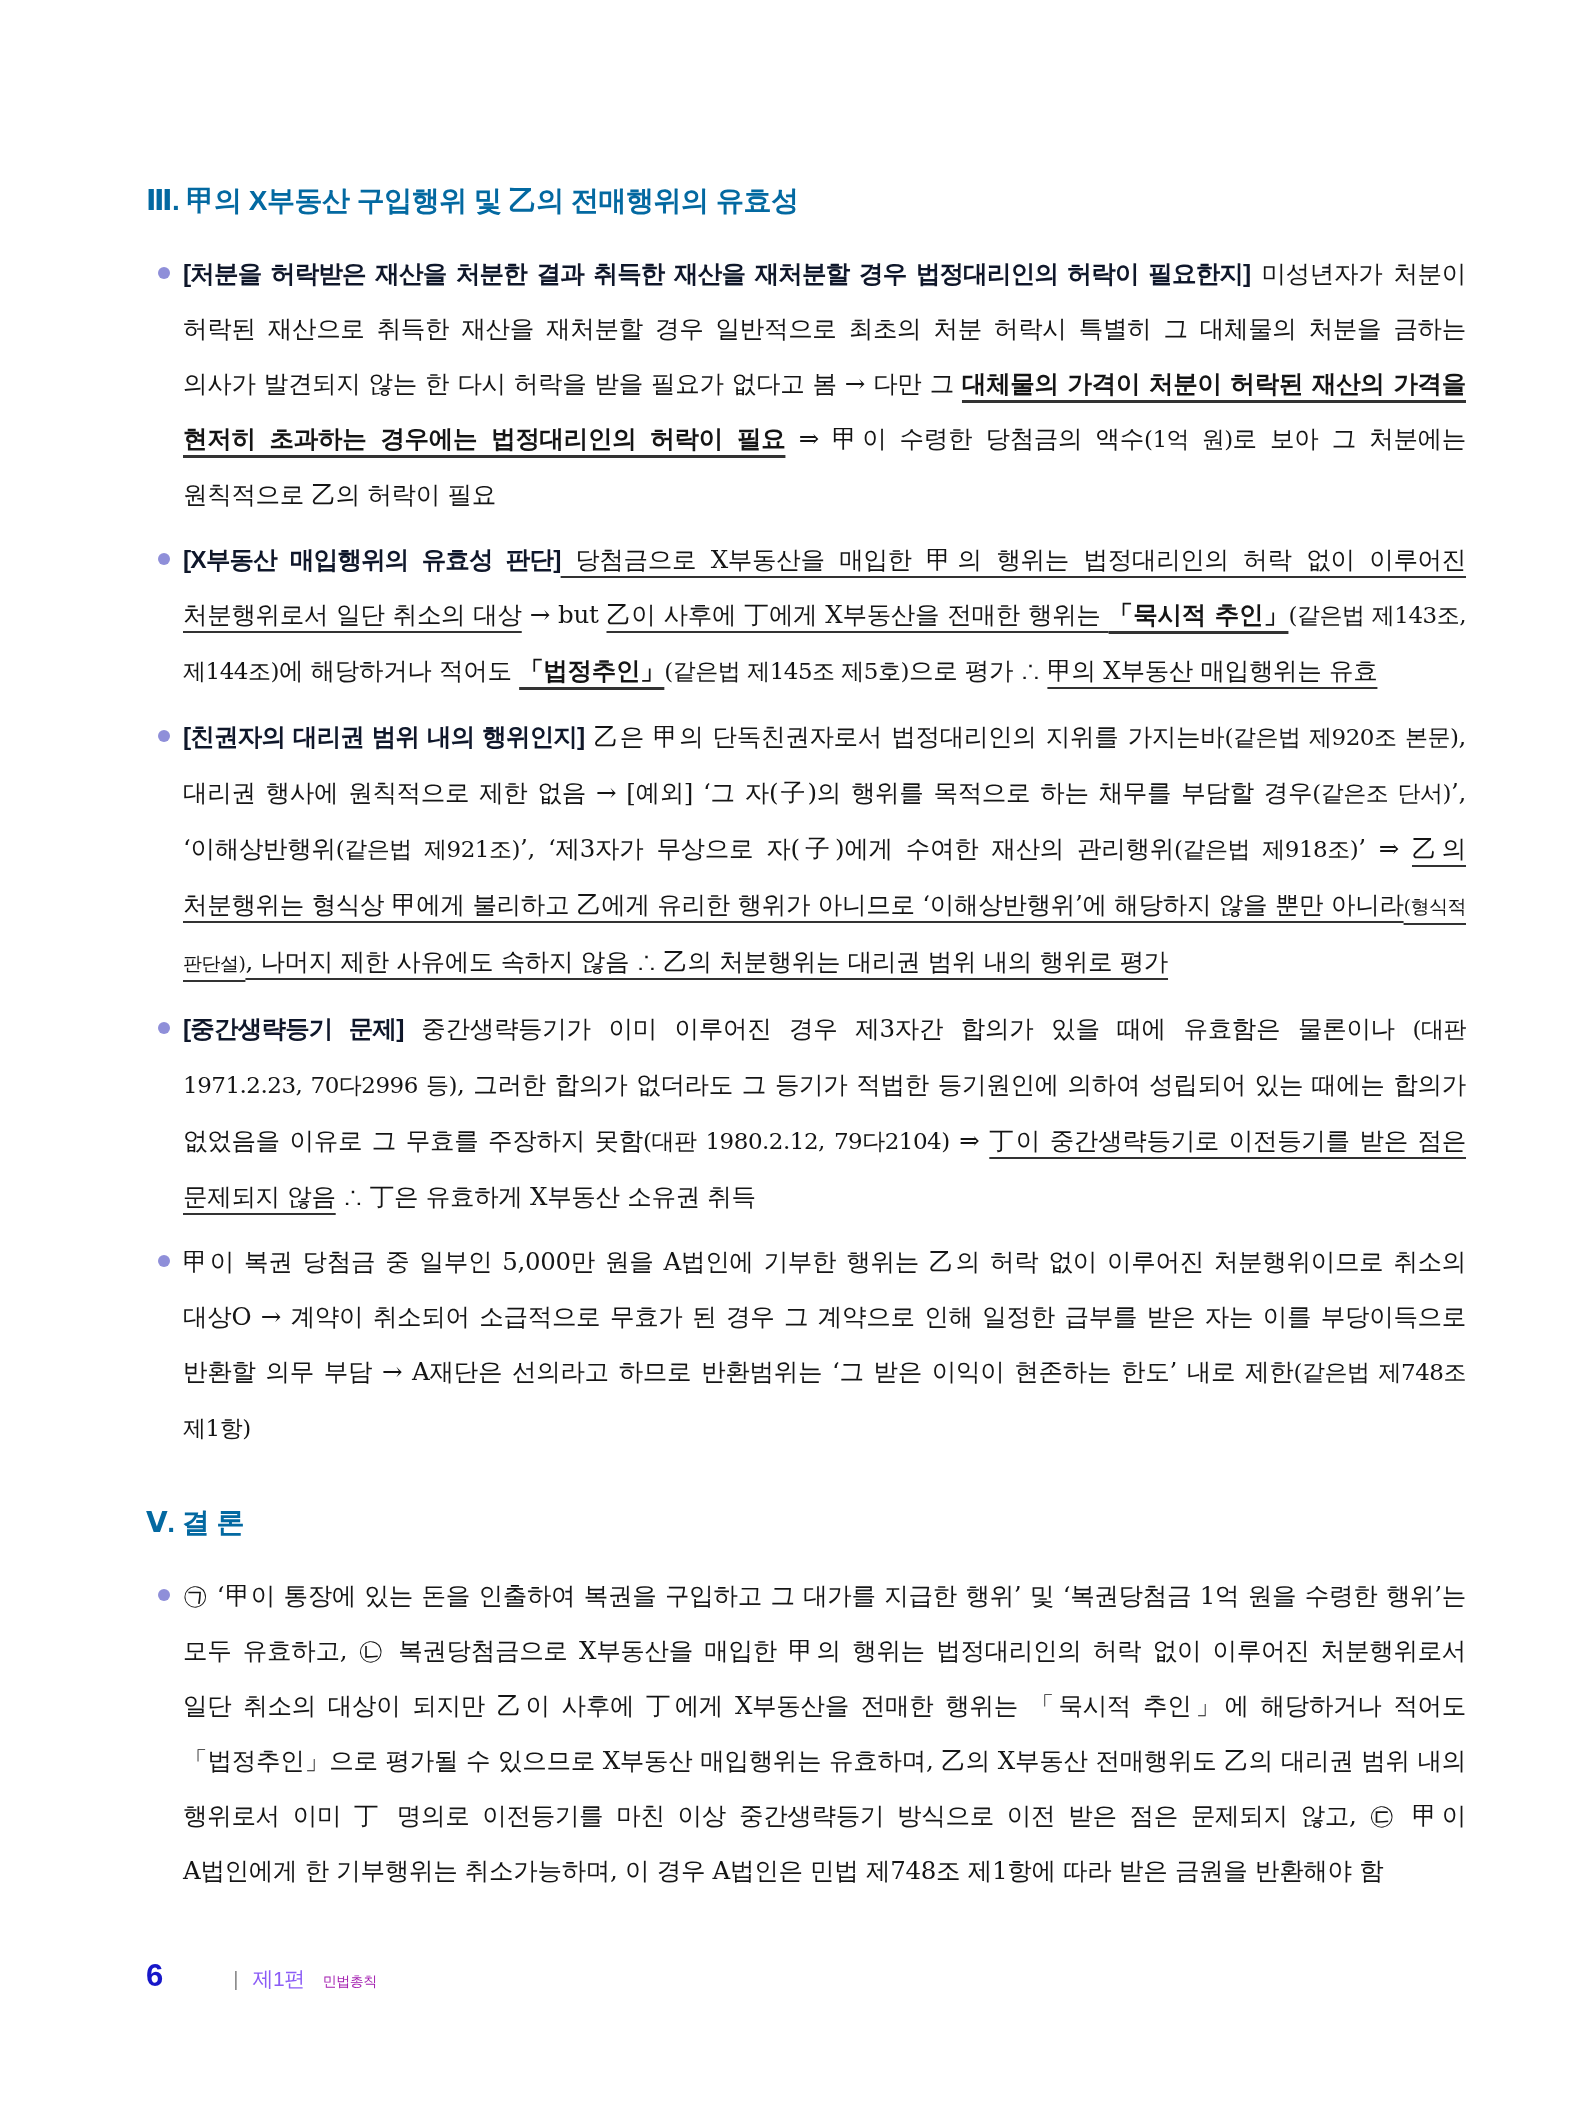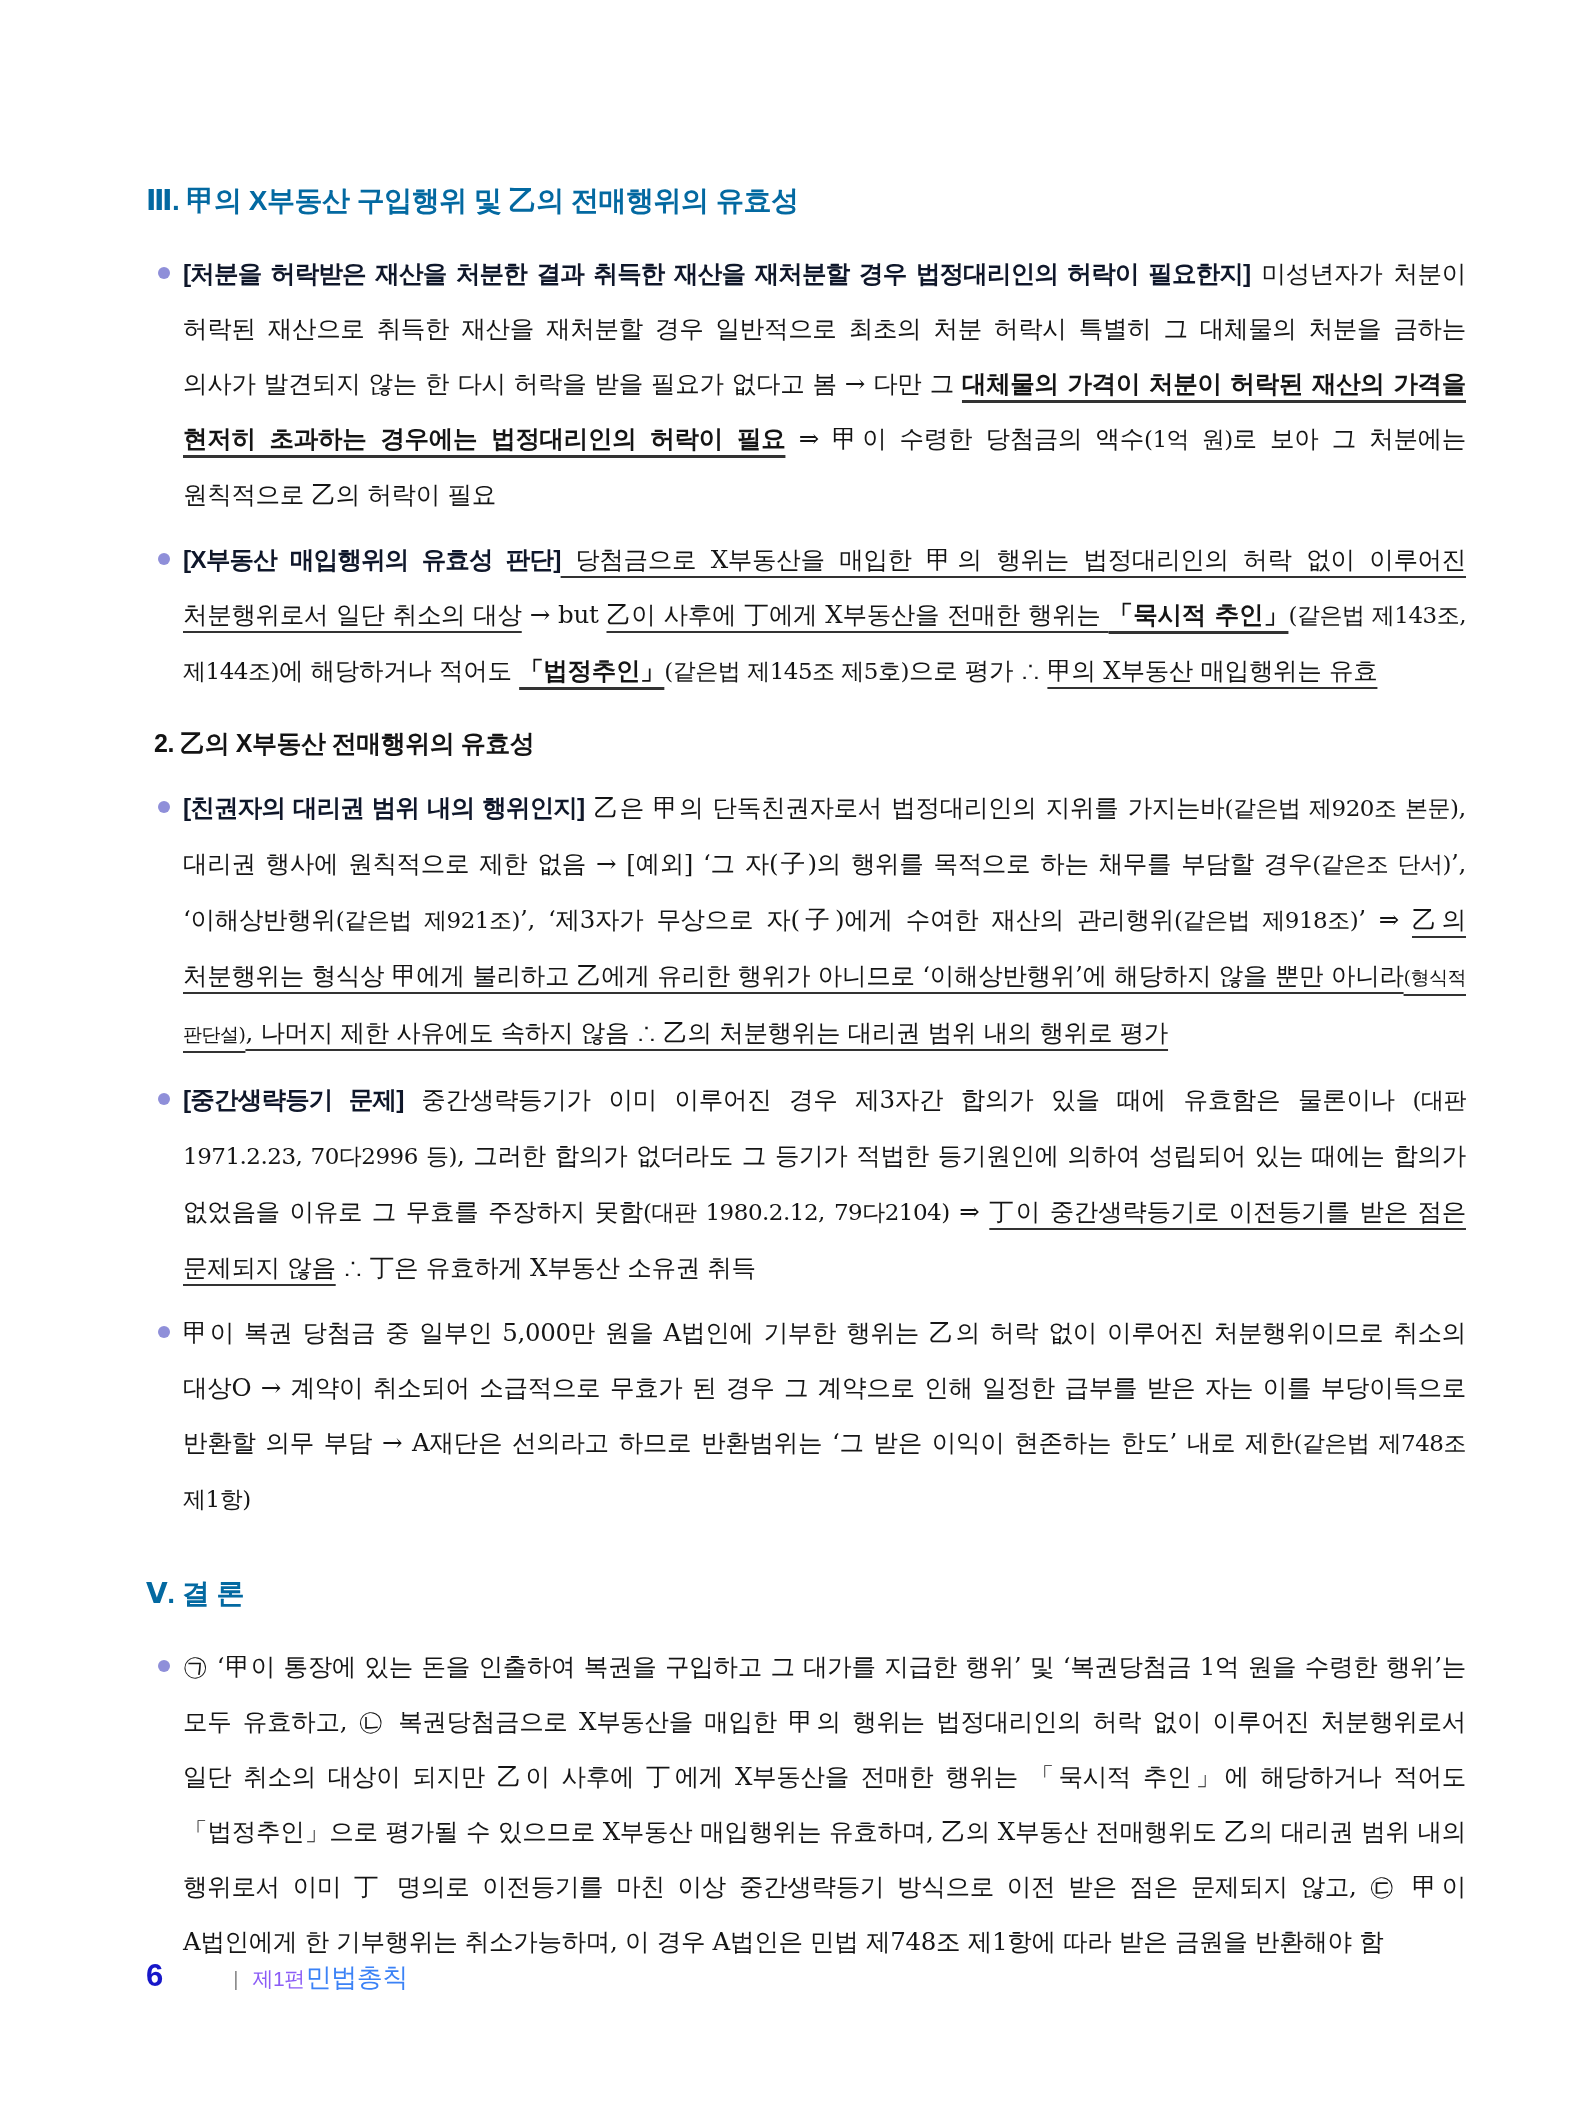--- a/index.html
+++ b/index.html
@@ -111,23 +111,23 @@
     font-weight: 300;
   }
   .footer-part-label {
     margin-left: 14px;
     font-size: 21px;
     color: #8b5cf6;
     letter-spacing: -0.5px;
     text-align: right;
   }
   .footer-part-title {
-    margin-left: 1px;
-    font-size: 26px;
-    color: #3b82f6;
+    margin-left: 18px;
+    font-size: 14px;
+    color: #a21caf;
     letter-spacing: -0.5px;
   }
 </style>
 </head>
 <body>
 
 <main class="doc">
 
   <h2 class="sec-heading first">Ⅲ. 甲의 X부동산 구입행위 및 乙의 전매행위의 유효성</h2>
 
@@ -135,21 +135,20 @@
   <div class="bullet">
     <span class="dot"></span>
     <p class="para"><span class="seg-label">[처분을 허락받은 재산을 처분한 결과 취득한 재산을 재처분할 경우 법정대리인의 허락이 필요한지]</span><span class="seg-plain"> 미성년자가 처분이 허락된 재산으로 취득한 재산을 재처분할 경우 일반적으로 최초의 처분 허락시 특별히 그 대체물의 처분을 금하는 의사가 발견되지 않는 한 다시 허락을 받을 필요가 없다고 봄 → 다만 그 </span><span class="seg-bold-underline">대체물의 가격이 처분이 허락된 재산의 가격을 현저히 초과하는 경우에는 법정대리인의 허락이 필요</span><span class="seg-plain"> ⇒ 甲이 수령한 당첨금의 액수</span><span class="seg-small">(1억 원)</span><span class="seg-plain">로 보아 그 처분에는 원칙적으로 乙의 허락이 필요</span></p>
   </div>
 
   <div class="bullet">
     <span class="dot"></span>
     <p class="para"><span class="seg-label">[X부동산 매입행위의 유효성 판단]</span><span class="seg-underline"> 당첨금으로 X부동산을 매입한 甲의 행위는 법정대리인의 허락 없이 이루어진 처분행위로서 일단 취소의 대상</span><span class="seg-plain"> → but </span><span class="seg-underline">乙이 사후에 丁에게 X부동산을 전매한 행위는 </span><span class="seg-bold-underline">「묵시적 추인」</span><span class="seg-small">(같은법 제143조, 제144조)</span><span class="seg-plain">에 해당하거나 적어도 </span><span class="seg-bold-underline">「법정추인」</span><span class="seg-small">(같은법 제145조 제5호)</span><span class="seg-plain">으로 평가 ∴ </span><span class="seg-underline">甲의 X부동산 매입행위는 유효</span></p>
   </div>
 
-  <h3 class="sub-heading">2. 乙의 X부동산 전매행위의 유효성</h3>
 
   <div class="bullet">
     <span class="dot"></span>
     <p class="para"><span class="seg-label">[친권자의 대리권 범위 내의 행위인지]</span><span class="seg-plain"> 乙은 甲의 단독친권자로서 법정대리인의 지위를 가지는바</span><span class="seg-small">(같은법 제920조 본문)</span><span class="seg-plain">, 대리권 행사에 원칙적으로 제한 없음 → [예외] ‘그 자(子)의 행위를 목적으로 하는 채무를 부담할 경우</span><span class="seg-small">(같은조 단서)</span><span class="seg-plain">’, ‘이해상반행위</span><span class="seg-small">(같은법 제921조)</span><span class="seg-plain">’, ‘제3자가 무상으로 자(子)에게 수여한 재산의 관리행위</span><span class="seg-small">(같은법 제918조)</span><span class="seg-plain">’ ⇒ </span><span class="seg-underline">乙의 처분행위는 형식상 甲에게 불리하고 乙에게 유리한 행위가 아니므로 ‘이해상반행위’에 해당하지 않을 뿐만 아니라</span><span class="seg-small-underline">(형식적 판단설)</span><span class="seg-underline">, 나머지 제한 사유에도 속하지 않음 ∴ 乙의 처분행위는 대리권 범위 내의 행위로 평가</span></p>
   </div>
 
   <div class="bullet">
     <span class="dot"></span>
     <p class="para"><span class="seg-label">[중간생략등기 문제]</span><span class="seg-plain"> 중간생략등기가 이미 이루어진 경우 제3자간 합의가 있을 때에 유효함은 물론이나 </span><span class="seg-small">(대판 1971.2.23, 70다2996 등)</span><span class="seg-plain">, 그러한 합의가 없더라도 그 등기가 적법한 등기원인에 의하여 성립되어 있는 때에는 합의가 없었음을 이유로 그 무효를 주장하지 못함</span><span class="seg-small">(대판 1980.2.12, 79다2104)</span><span class="seg-plain"> ⇒ </span><span class="seg-underline">丁이 중간생략등기로 이전등기를 받은 점은 문제되지 않음</span><span class="seg-plain"> ∴ 丁은 유효하게 X부동산 소유권 취득</span></p>
   </div>

